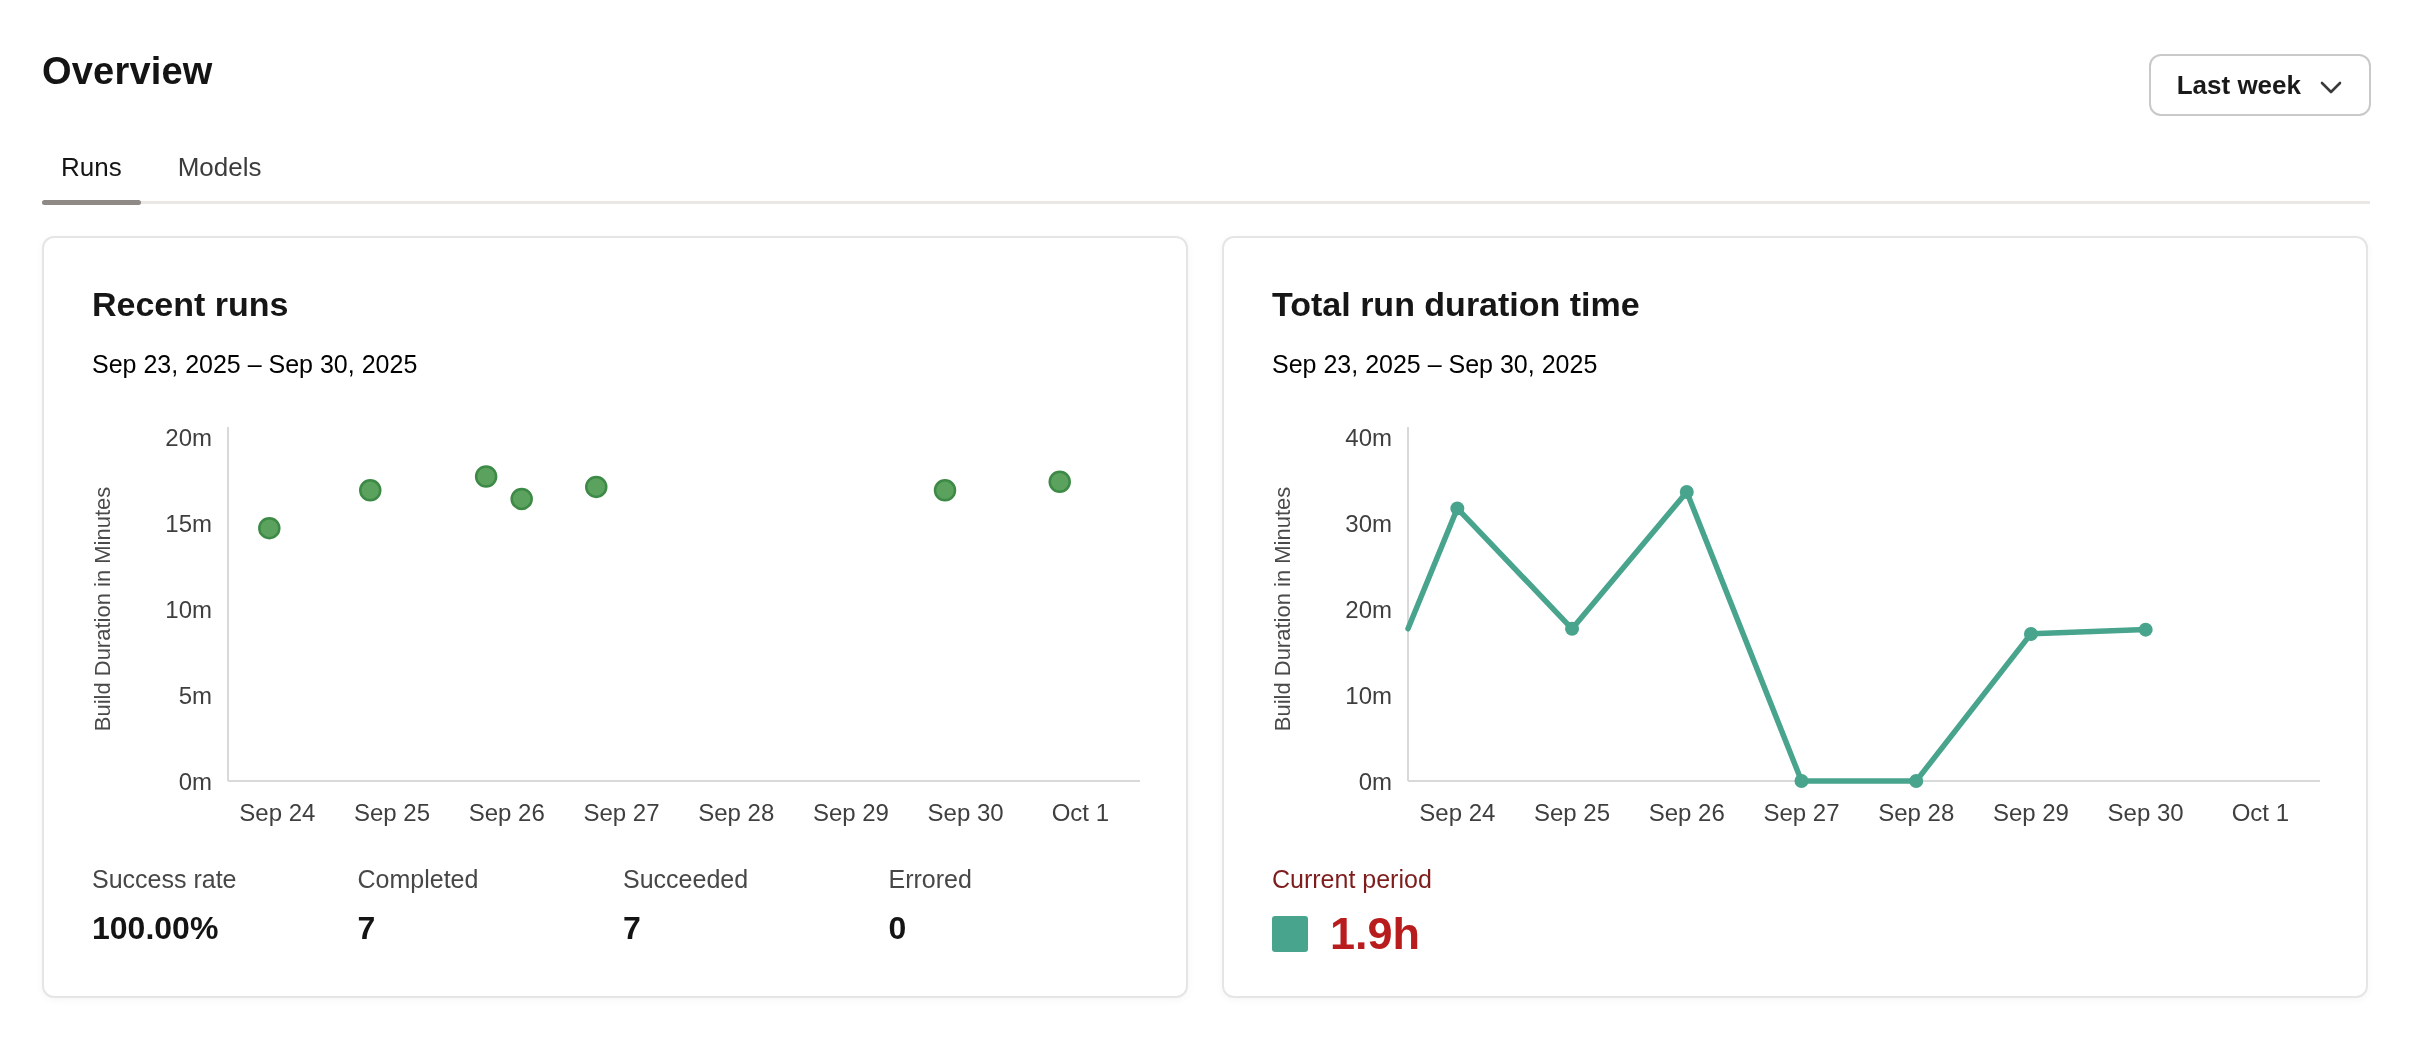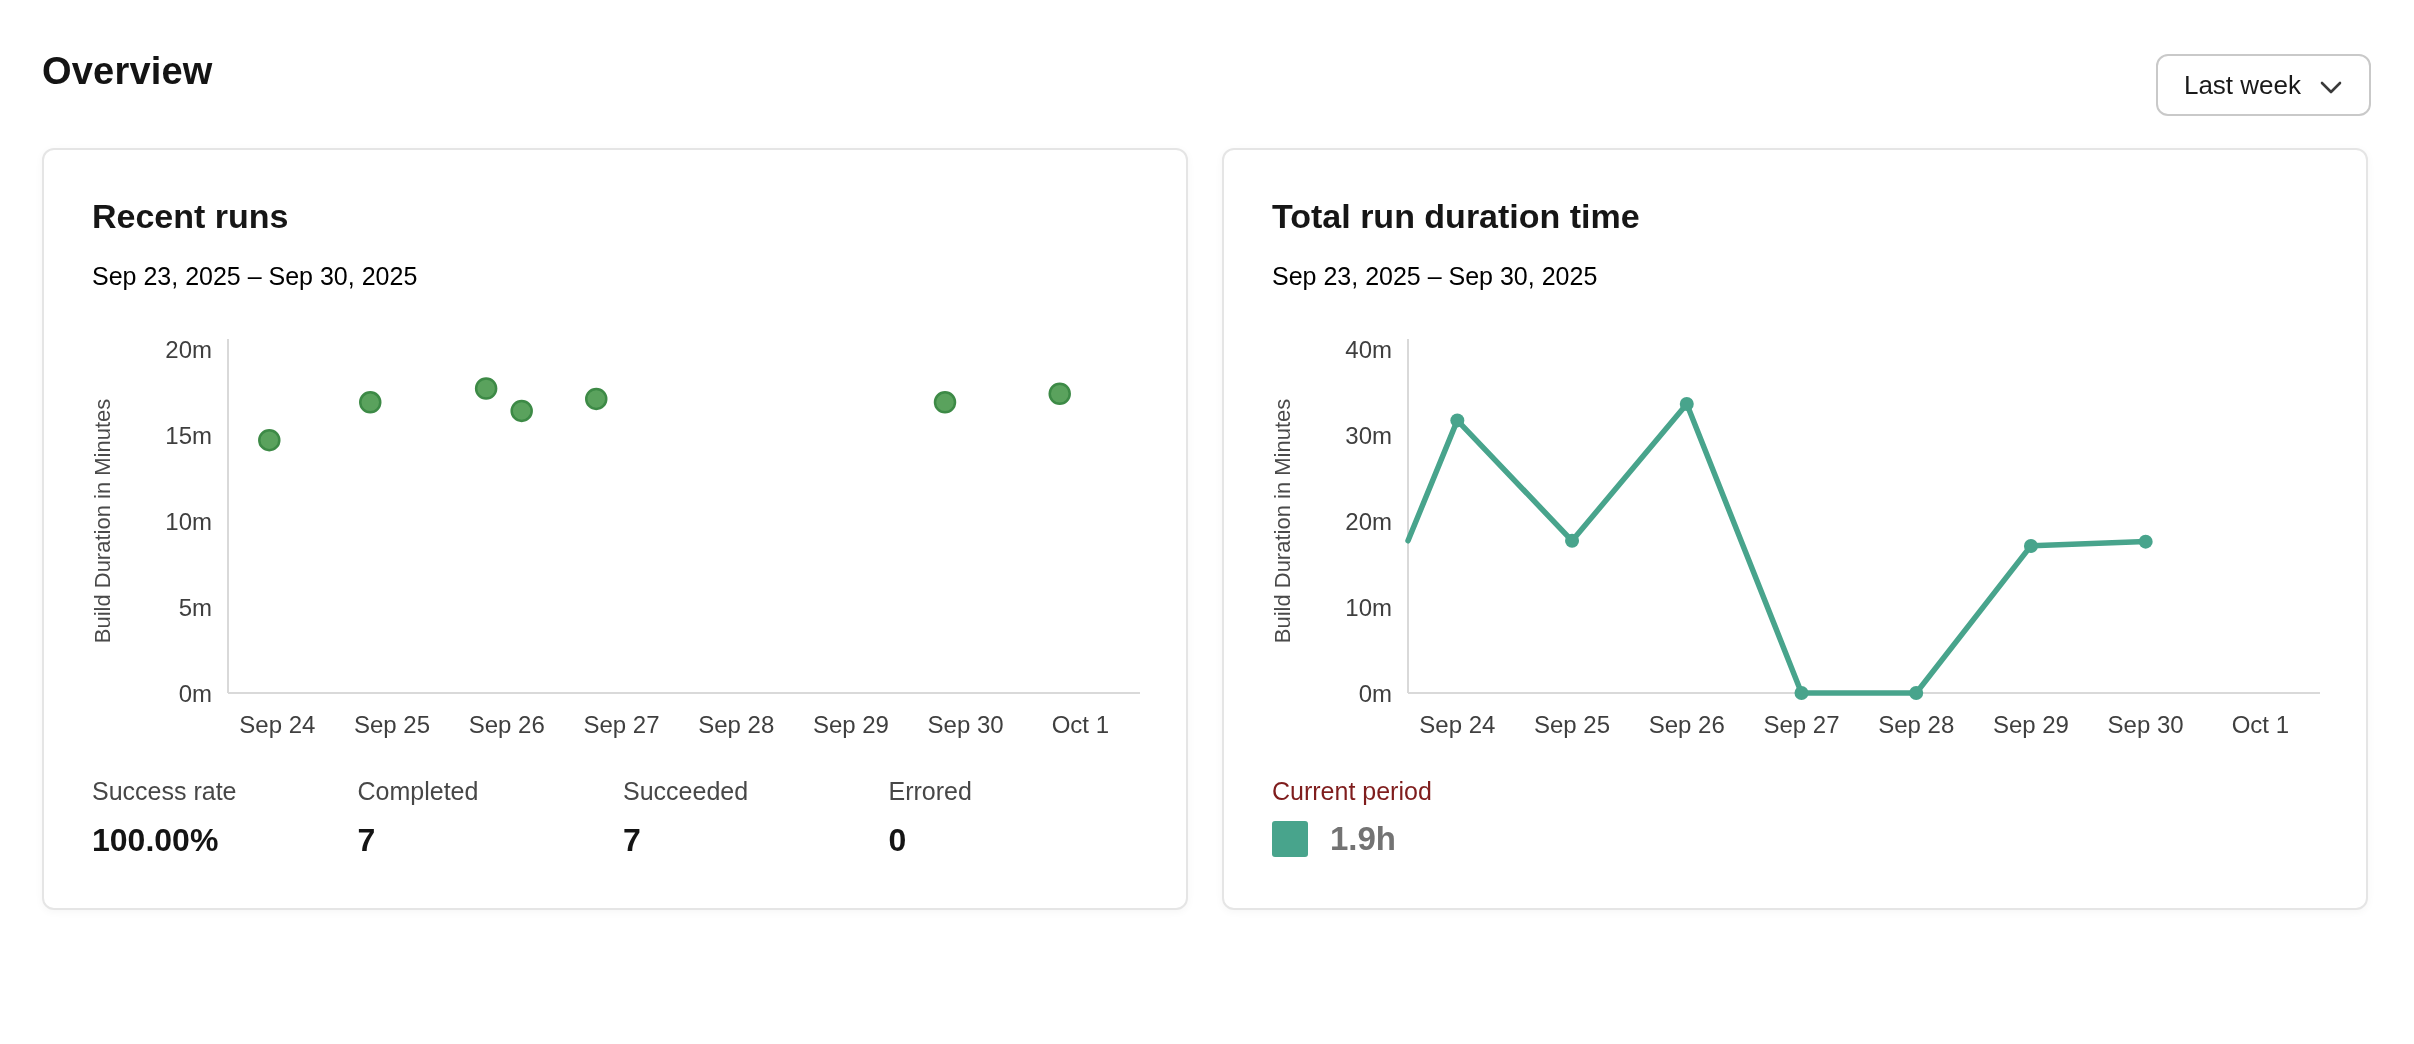--- a/index.html
+++ b/index.html
@@ -17,21 +17,21 @@
     display: flex; justify-content: space-between; align-items: flex-start;
     padding: 30px 43px 0 42px;
     margin-top: 20px;
   }
   .page-title { font-size: 38px; font-weight: 700; color: #141414; letter-spacing: 0.2px; }
   .period-select {
     margin-top: 4px;
     height: 62px; padding: 0 26px;
     background: #fff; border: 2px solid #c9c9c9; border-radius: 12px;
     display: flex; align-items: center; gap: 18px;
-    font-family: inherit; font-size: 26px; font-weight: 400; color: #1a1a1a;
+    font-family: inherit; font-size: 26px; font-weight: 700; color: #1a1a1a;
     cursor: pointer;
   }
   .chevron { display: inline-block; margin-top: 3px; }
 
   
   .tabs {
     display: flex; gap: 18px;
     margin: 30px 44px 0 42px;
     border-bottom: 3px solid #eae7e4;
   }
@@ -65,39 +65,47 @@
   .stats { display: flex; margin-top: 26px; gap: 16px; }
   .stat { width: 287px; }
   .stat-label { font-size: 25px; color: #474747; }
   .stat-value { font-size: 32px; font-weight: 700; color: #141414; margin-top: 16px; }
 
   
   .legend { margin-top: 26px; }
   .legend-label { font-size: 25px; color: #7f1d1d; }
   .legend-row { display: flex; align-items: center; gap: 22px; margin-top: 14px; }
   .legend-swatch { width: 36px; height: 36px; border-radius: 3px; background: #48a48c; }
-  .legend-value { font-size: 33px; font-weight: 700; color: #737373; }
+  .legend-value { font-size: 45px; font-weight: 700; color: #b91c1c; }
 </style>
 </head>
 <body>
 
 <div class="page">
 
   <div class="header">
     <div class="page-title">Overview</div>
     <button class="period-select">
       <span>Last week</span>
       <span class="chevron">
         <svg width="24" height="15" viewBox="0 0 24 15">
           <polyline points="3,3 12,12 21,3" fill="none" stroke="#3a3a3a" stroke-width="2.6" stroke-linecap="round" stroke-linejoin="round"></polyline>
         </svg>
       </span>
     </button>
   </div>
 
+  <div class="tabs">
+    <div class="tab active">
+      <span>Runs</span>
+    </div>
+    <div class="tab">
+      <span>Models</span>
+    </div>
+  </div>
 
   <div class="cards">
 
     <section class="card">
       <h2 class="card-title">Recent runs</h2>
       <div class="date-range">Sep 23, 2025 – Sep 30, 2025</div>
       <svg class="chart" viewBox="0 0 1048 420">
           <line x1="136" y1="8" x2="136" y2="362" stroke="#D9D9D9" stroke-width="2"></line>
           <line x1="136" y1="362" x2="1048" y2="362" stroke="#D9D9D9" stroke-width="2"></line>
           <text x="120" y="371" text-anchor="end" class="tick">0m</text>

